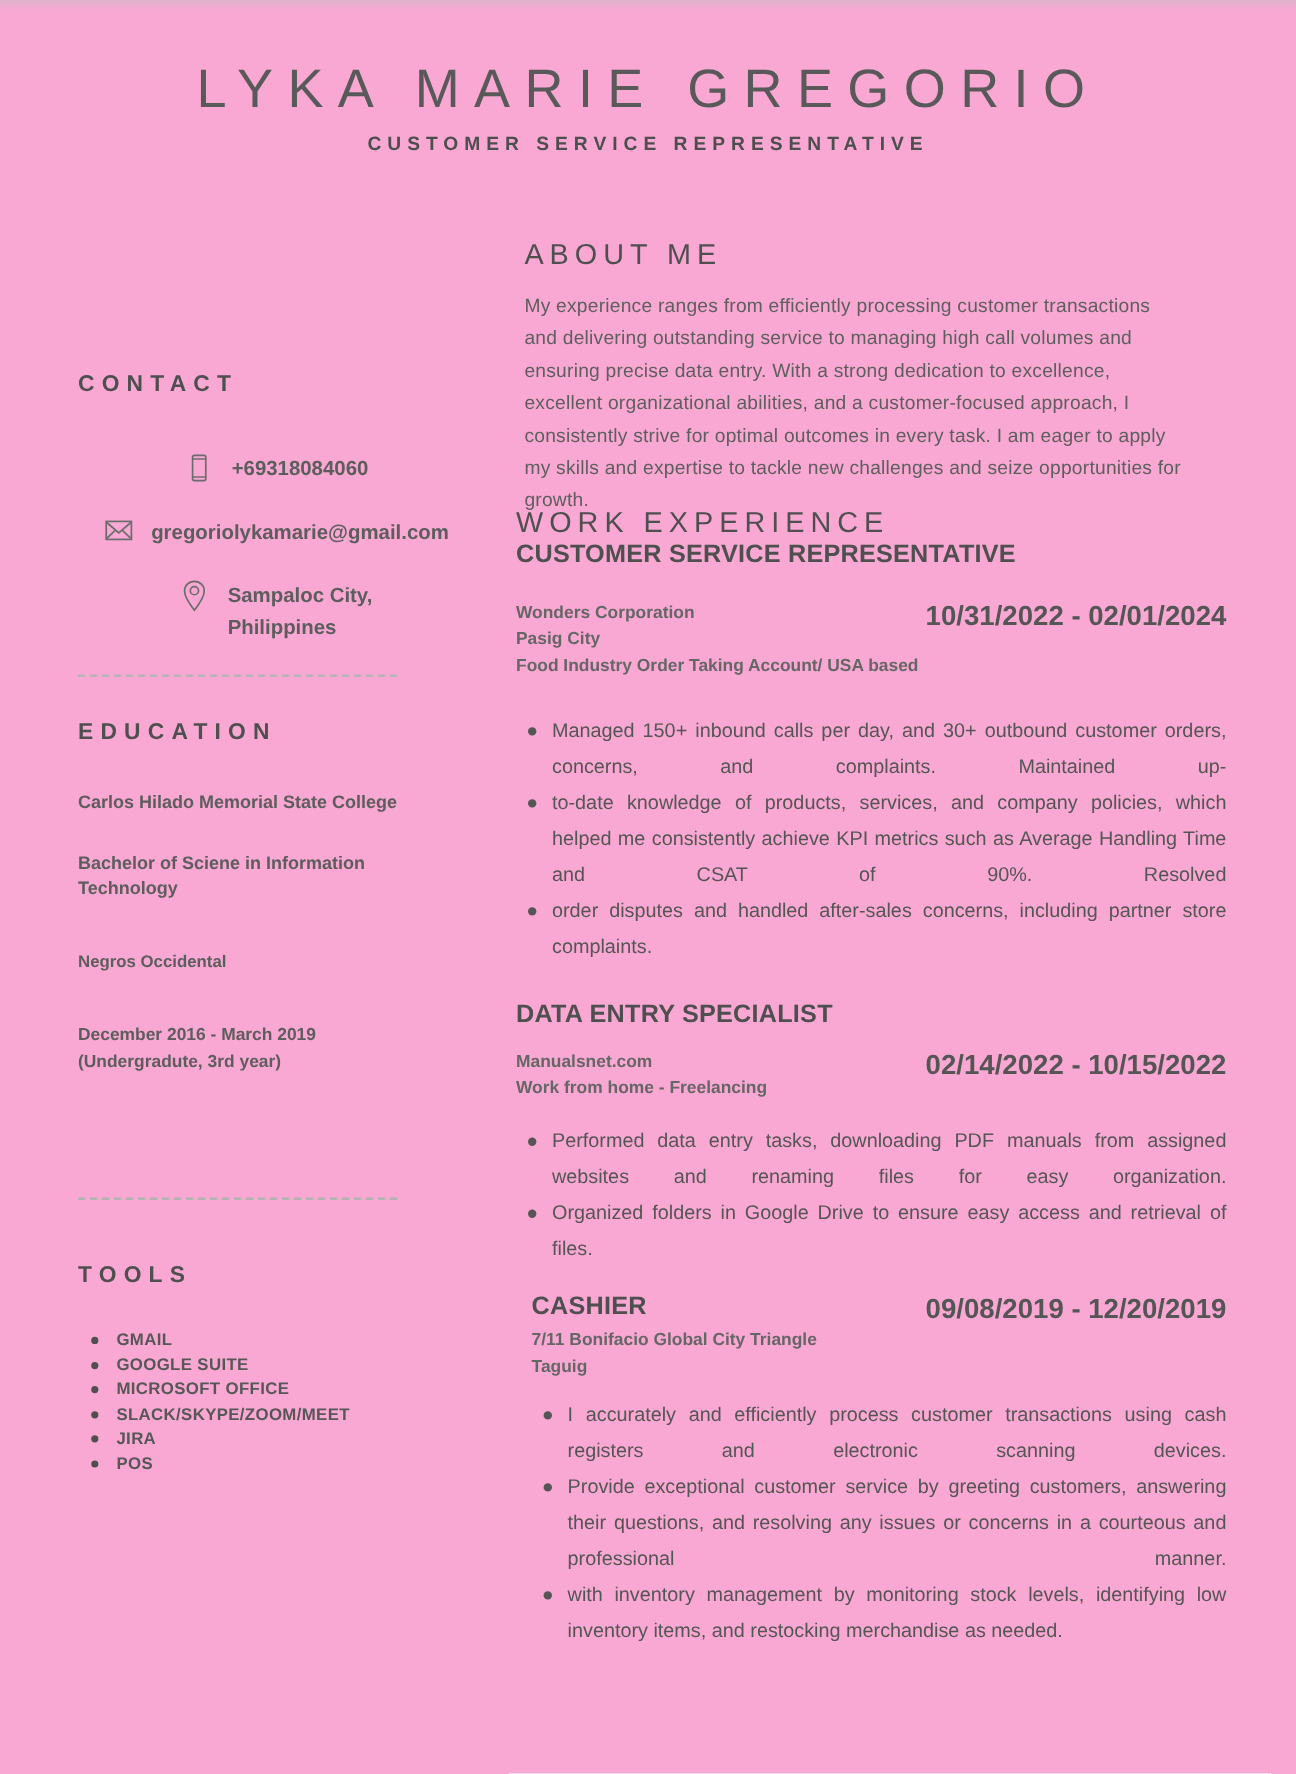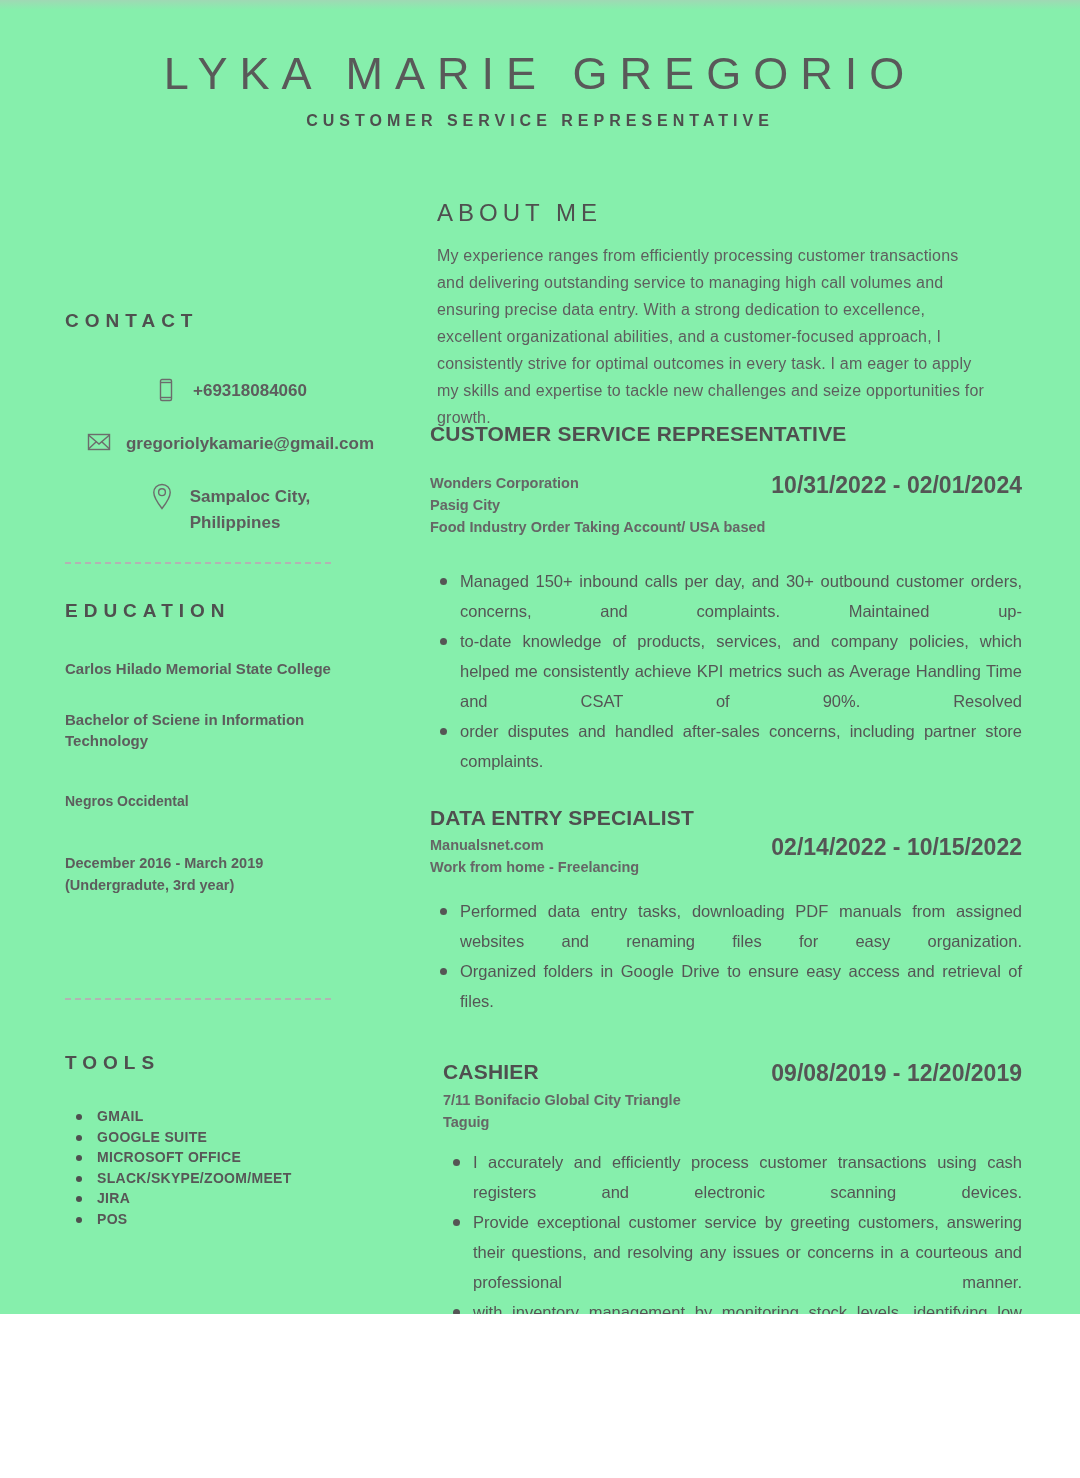--- a/index.html
+++ b/index.html
@@ -1,19 +1,19 @@
 <!DOCTYPE html>
 <html><head>
 <meta charset="utf-8">
 <style>
   html,body{margin:0;padding:0;background:#ffffff;}
   .page{
     position:relative;
-    width:1080px;height:1314px;
-    background:#86efac;
+    width:1080px;height:1478px;
+    background:#f9a8d4;
     font-family:"Liberation Sans","DejaVu Sans",sans-serif;
     color:#5e5e5e;
     overflow:hidden;
   }
   .scan-edge{
     position:absolute;top:0;left:0;width:100%;height:10px;
     background:linear-gradient(to bottom,rgba(190,190,190,.45),rgba(255,255,255,0));
   }
 
   
@@ -96,23 +96,23 @@
   }
   .job-bullets li:last-child{text-align-last:left;}
   .job-bullets li::before{
     content:"";position:absolute;left:10px;top:12px;
     width:7px;height:7px;border-radius:50%;background:#555555;
   }
 
   .job1 .job-title{margin-bottom:26px;}
   .job1 .job-bullets{margin-top:28px;}
   .job2{margin-top:30px;}
-  .job2 .job-title{margin-bottom:4px;}
+  .job2 .job-title{margin-bottom:16px;}
   .job2 .job-bullets{margin-top:18px;}
-  .job3{margin-top:44px;margin-left:13px;}
+  .job3{margin-top:21px;margin-left:13px;}
   .job3 .job-company{margin-top:2px;}
   .job3 .job-bullets{margin-top:14px;}
 </style>
 </head>
 <body>
 
 <div class="page">
   <div class="scan-edge"></div>
 
   <div class="name">LYKA MARIE GREGORIO</div>
@@ -184,20 +184,21 @@
       <li>POS</li>
     </ul>
   </div>
 
   <div class="about">
     <div class="main-heading">ABOUT ME</div>
     <div class="about-text">My experience ranges from efficiently processing customer transactions and delivering outstanding service to managing high call volumes and ensuring precise data entry. With a strong dedication to excellence, excellent organizational abilities, and a customer-focused approach, I consistently strive for optimal outcomes in every task. I am eager to apply my skills and expertise to tackle new challenges and seize opportunities for growth.</div>
   </div>
 
   <div class="work">
+    <div class="main-heading">WORK EXPERIENCE</div>
 
     <div class="job job1">
       <div class="job-title">CUSTOMER SERVICE REPRESENTATIVE</div>
       <div class="job-header">
         <div class="job-company">
           <div>Wonders Corporation</div>
           <div>Pasig City</div>
           <div>Food Industry Order Taking Account/ USA based</div>
         </div>
         <div class="job-dates">10/31/2022 - 02/01/2024</div>

